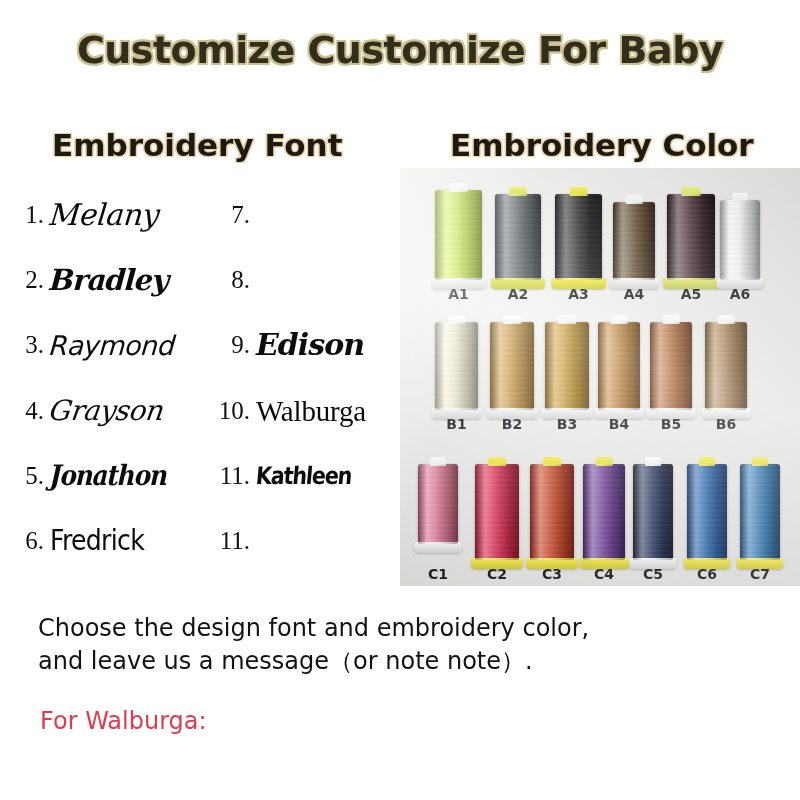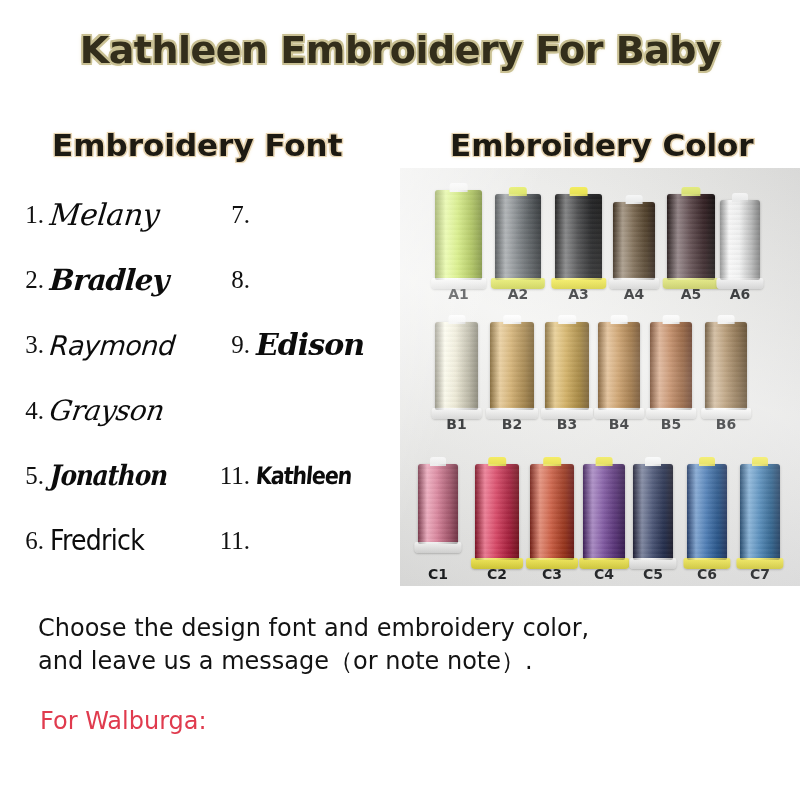--- a/index.html
+++ b/index.html
@@ -312,21 +312,21 @@
     font-family: "DejaVu Sans", sans-serif;
     font-size: 24px;
     line-height: 33px;
     color: #e03b4e;
   }
   #example-block div { white-space: nowrap; }
 </style>
 </head>
 <body>
 
-<div id="main-title">Kathleen Embroidery For Baby</div>
+<div id="main-title">Customize Customize For Baby</div>
 
 <div class="section-heading" id="heading-font">Embroidery Font</div>
 
 <div class="section-heading" id="heading-color">Embroidery Color</div>
 
 <div id="font-list">
 
   <div class="font-col" id="font-col-1">
     <div class="font-row font-row-0">
       <span class="font-num">1.</span>
@@ -357,20 +357,24 @@
   <div class="font-col" id="font-col-2">
     <div class="font-row font-row-0">
       <span class="font-num">7.</span>
     </div>
     <div class="font-row font-row-1">
       <span class="font-num">8.</span>
     </div>
     <div class="font-row font-row-2">
       <span class="font-num">9.</span>
       <span class="font-name ff-bold-brush">Edison</span>
+    </div>
+    <div class="font-row font-row-3">
+      <span class="font-num">10.</span>
+      <span class="font-name ff-serif-plain">Walburga</span>
     </div>
     <div class="font-row font-row-4">
       <span class="font-num">11.</span>
       <span class="font-name ff-handwritten">Kathleen</span>
     </div>
     <div class="font-row font-row-5">
       <span class="font-num">11.</span>
     </div>
   </div>
 </div>

